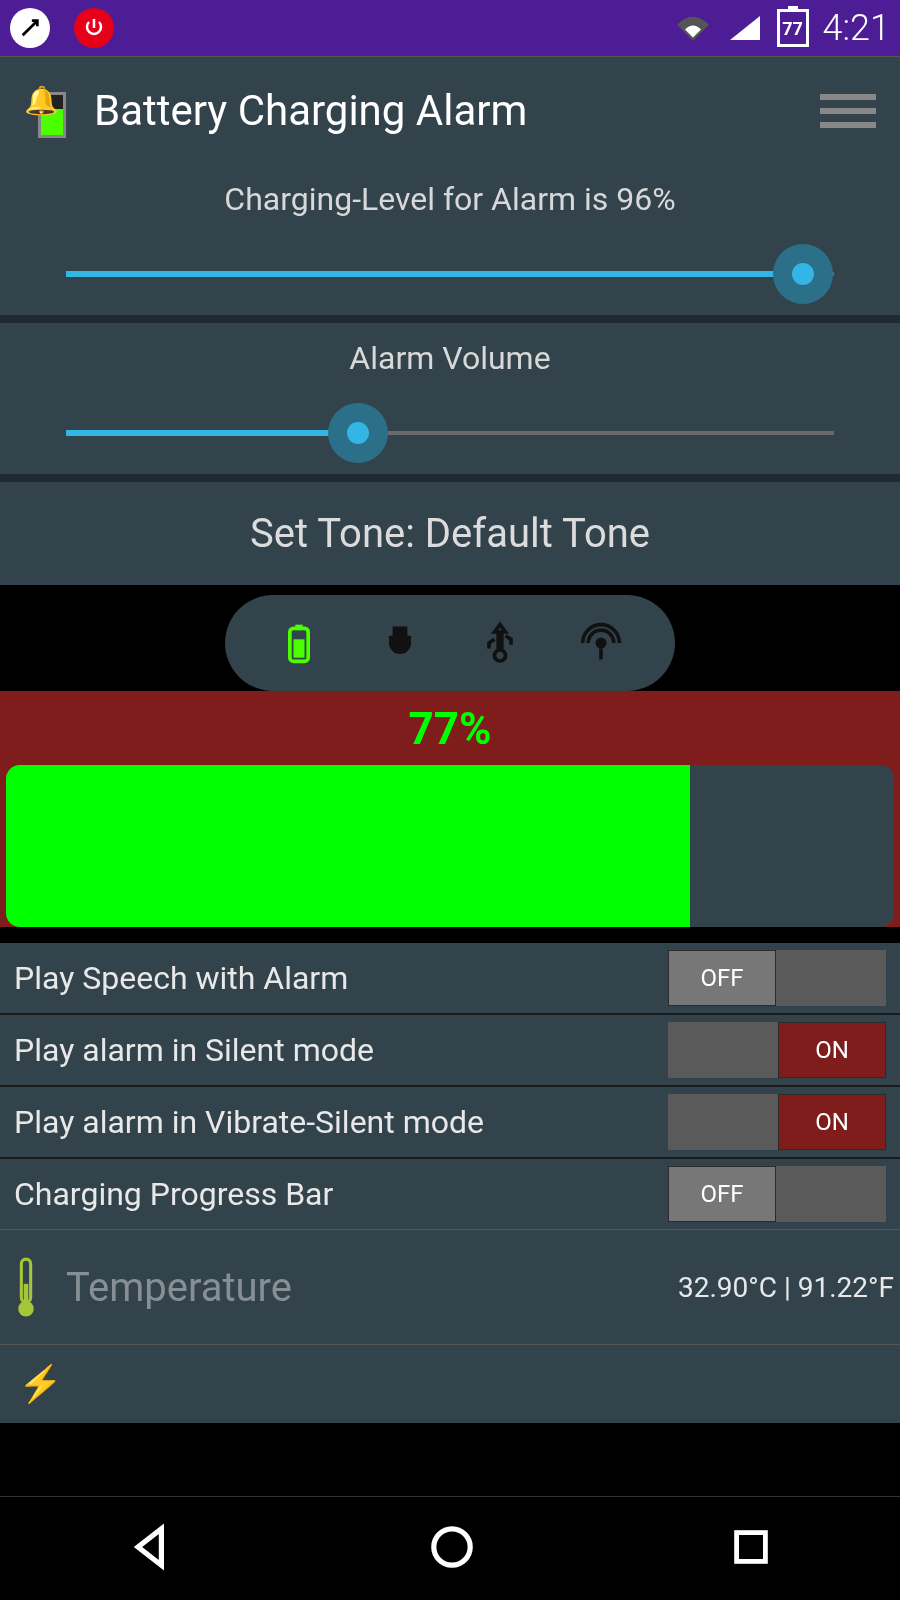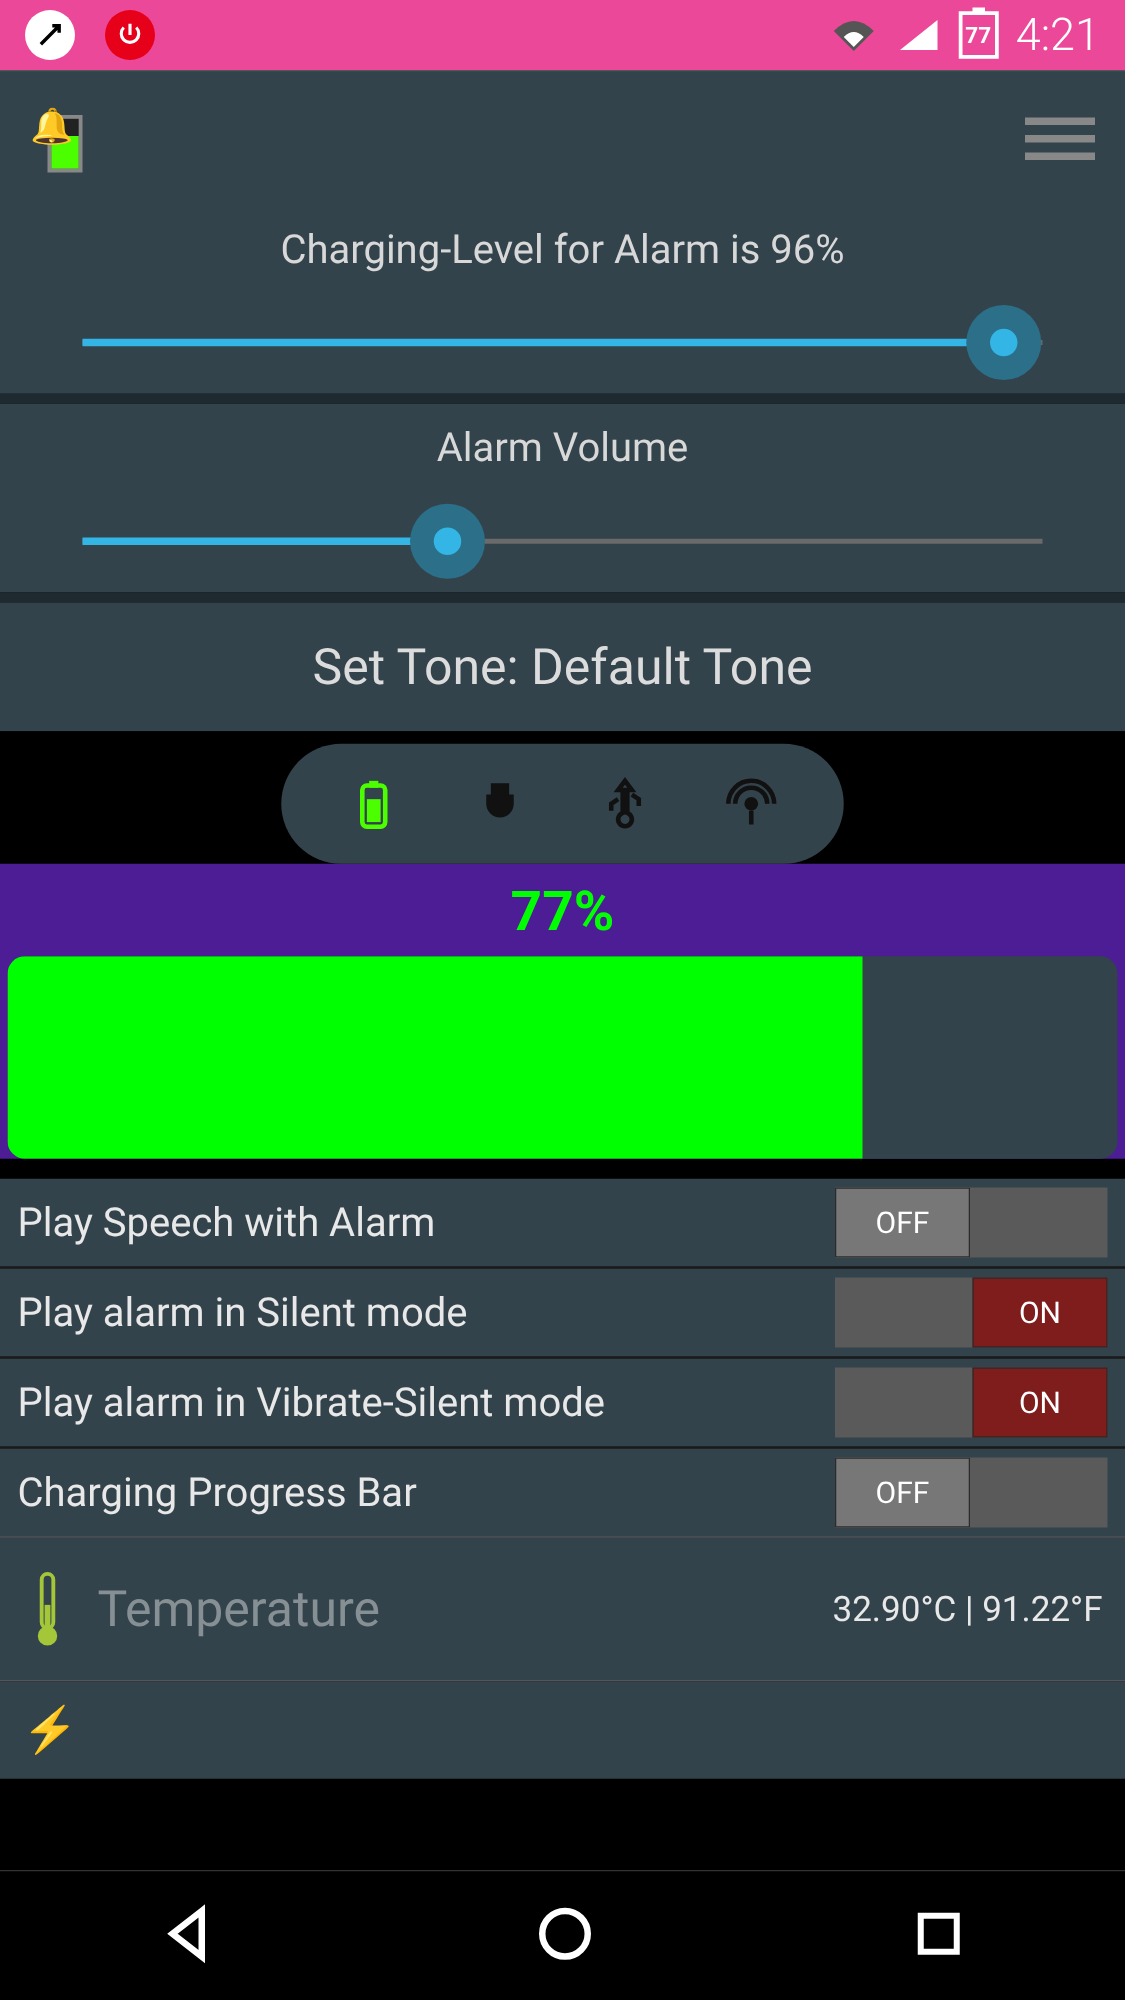--- a/index.html
+++ b/index.html
@@ -1,19 +1,19 @@
 <!DOCTYPE html>
 <html><head>
 <meta charset="utf-8">
 <style>
 * { margin:0; padding:0; box-sizing:border-box; font-family: Roboto, Arial, sans-serif; }
 body { background:#000; width:900px; height:1600px; overflow:hidden; color:#dcdcdc; }
 
 
-.status-bar { height:56px; background:#ec4899; display:flex; align-items:center; padding:0 20px; color:#fff; font-size:34px; }
+.status-bar { height:56px; background:#4c1d95; display:flex; align-items:center; padding:0 10px; color:#fff; font-size:34px; }
 .status-left { display:flex; gap:24px; align-items:center; }
 .status-right { margin-left:auto; display:flex; gap:14px; align-items:center; }
 .status-icon-circle { width:40px; height:40px; border-radius:50%; background:#fff; display:flex; align-items:center; justify-content:center; color:#000; font-size:22px; font-weight:bold; }
 .status-icon-circle.red { background:#e6001a; color:#fff; }
 
 
 .app-bar { height:108px; background:#33434c; display:flex; align-items:center; padding:0 24px; border-top:1px solid #555; }
 .app-icon { width:54px; height:54px; margin-right:16px; position:relative; }
 .app-icon .battery-body { position:absolute; left:14px; top:8px; width:28px; height:46px; border:3px solid #888; background:linear-gradient(to top,#4cff00 65%, #222 65%); }
 .app-icon .bell { position:absolute; left:0; top:0; font-size:28px; }
@@ -38,36 +38,36 @@
 
 .tone-row { text-align:center; padding:28px 0; font-size:40px; }
 
 
 .pill-row { background:#000; padding:10px 0 0; display:flex; justify-content:center; }
 .pill { background:#33434c; border-radius:55px; width:450px; height:96px; display:flex; align-items:center; justify-content:space-around; padding:0 24px; }
 .pill-btn { width:56px; height:56px; display:flex; align-items:center; justify-content:center; }
 .pill-btn svg { width:44px; height:44px; }
 
 
-.battery-big-wrap { background:#4c1d95; padding:6px 4px 0; }
+.battery-big-wrap { background:#7f1d1d; padding:6px 4px 0; }
 .battery-pct { text-align:center; color:#00ff00; font-size:44px; font-weight:bold; padding:6px 0 10px; }
 .battery-bar { height:162px; margin:0 2px; background:#33434c; border-radius:14px; overflow:hidden; position:relative; }
 .battery-bar-fill { position:absolute; left:0; top:0; bottom:0; background:#00ff00; }
 
 
 .settings { background:#33434c; margin-top:16px; }
 .set-row { display:flex; align-items:center; padding:7px 14px; border-bottom:2px solid #1a1a1a; }
 .set-label { font-size:32px; color:#e8e8e8; }
 .toggle { margin-left:auto; width:218px; height:56px; background:#5a5a5a; position:relative; }
 .toggle-knob { position:absolute; top:0; width:108px; height:56px; display:flex; align-items:center; justify-content:center; font-size:24px; color:#fff; border:1px solid #2b2b2b; }
 .toggle-knob.off { left:0; background:#777; }
 .toggle-knob.on  { right:0; background:#7f1d1d; }
 
 
-.temp-row { display:flex; align-items:center; padding:26px 18px; border-top:1px solid #555; border-bottom:1px solid #555; background:#33434c; }
+.temp-row { display:flex; align-items:center; padding:26px 6px; border-top:1px solid #555; border-bottom:1px solid #555; background:#33434c; }
 .temp-icon { width:40px; height:62px; margin-right:20px; }
 .temp-label { font-size:40px; color:#868f94; }
 .temp-val { margin-left:auto; font-size:28px; color:#e8e8e8; }
 
 .volt-row { background:#33434c; padding:18px; }
 .volt-icon { color:#c8ff00; font-size:36px; }
 
 
 .nav-bar { position:absolute; bottom:0; left:0; right:0; height:104px; background:#000; display:flex; align-items:center; justify-content:space-around; border-top:1px solid #333; }
 .nav-btn svg { stroke:#fff; fill:none; stroke-width:4; }
@@ -102,20 +102,21 @@
     </div>
     <span style="font-size:36px;font-weight:300">4:21</span>
   </div>
 </div>
 
 <div class="app-bar">
   <div class="app-icon">
     <div class="battery-body"></div>
     <span class="bell">🔔</span>
   </div>
+  <span class="app-title">Battery Charging Alarm</span>
   <div class="menu-icon">
       <div></div>
       <div></div>
       <div></div>
     </div>
 </div>
 
 <div class="section pad">
   <div class="section-label">Charging-Level for Alarm is 96%</div>
   <div class="slider">

